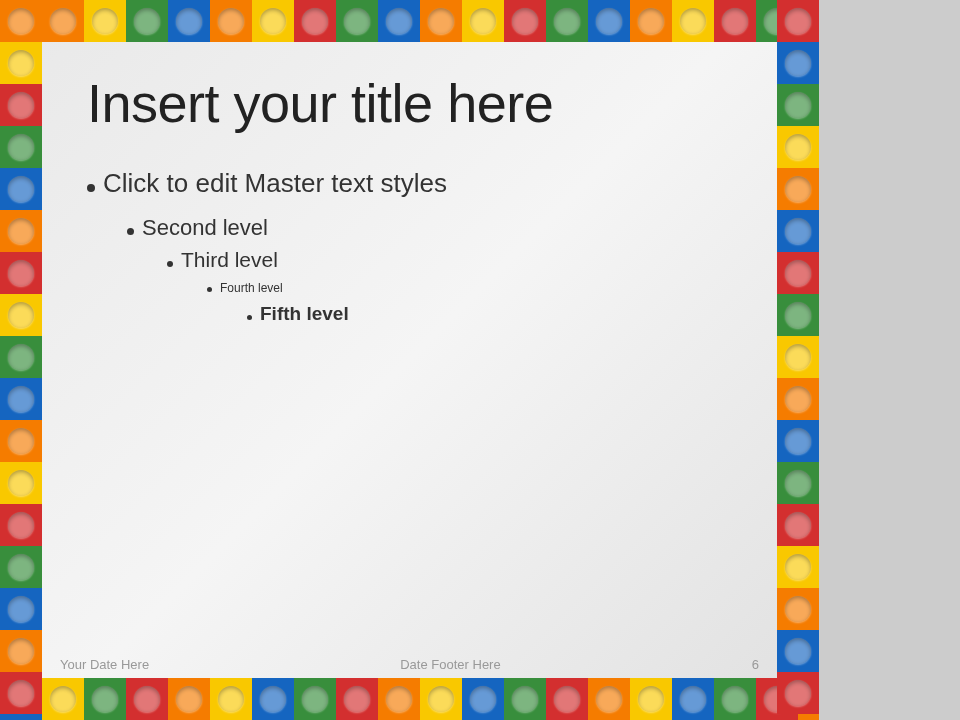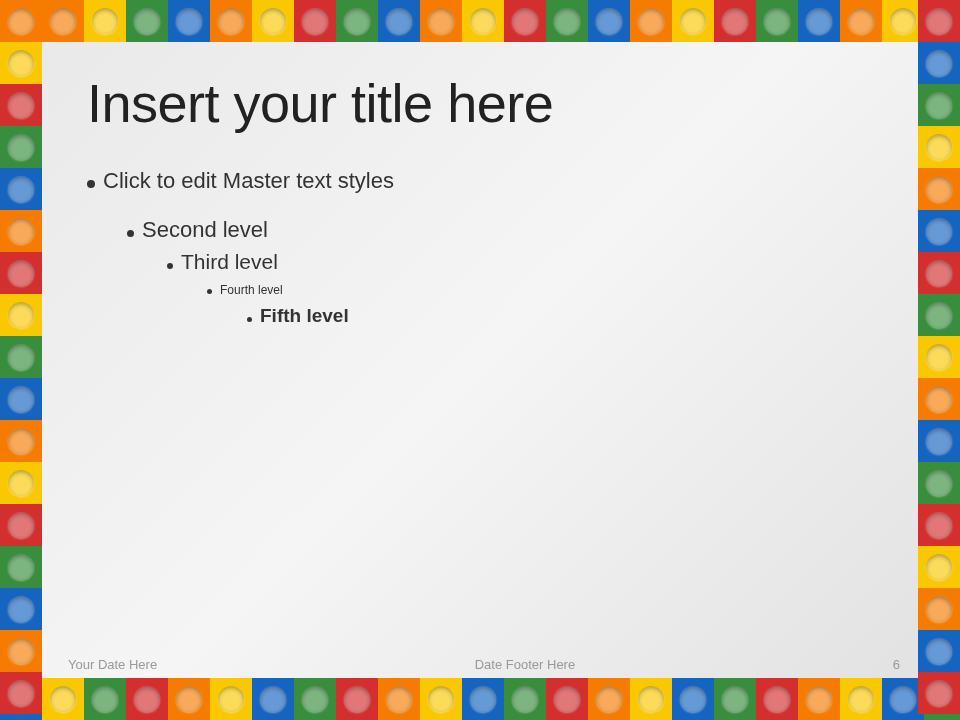--- a/index.html
+++ b/index.html
@@ -6,21 +6,21 @@
 
     body {
       width: 960px;
       height: 720px;
       overflow: hidden;
       font-family: 'Segoe UI', Arial, sans-serif;
       background: #ccc;
     }
 
     .slide {
-      width: 960px;
+      width: 819px;
       height: 720px;
       position: relative;
       background: linear-gradient(135deg, #e8e8e8 0%, #f5f5f5 50%, #e0e0e0 100%);
     }
 
     
     .border-top, .border-bottom, .border-left, .border-right {
       position: absolute;
       display: flex;
       overflow: hidden;
@@ -104,22 +104,22 @@
       margin-bottom: 30px;
       letter-spacing: -0.5px;
     }
 
     .text-content {
       font-size: 26px;
       color: #333;
       line-height: 1.5;
     }
 
-    .level-1 { font-size: 22px; margin-left: 0; }
-    .level-2 { font-size: 22px; margin-left: 40px; margin-top: 16px; }
+    .level-1 { font-size: 26px; margin-left: 0; }
+    .level-2 { font-size: 22px; margin-left: 40px; margin-top: 8px; }
     .level-3 { font-size: 21px; margin-left: 80px; margin-top: 0; }
     .level-4 { font-size: 12px; margin-left: 120px; margin-top: 3px; }
     .level-5 { font-size: 19px; margin-left: 160px; margin-top: 3px; font-weight: bold; }
 
     .bullet-item {
       display: flex;
       align-items: baseline;
       gap: 8px;
     }
 
@@ -135,21 +135,21 @@
 
     .level-2 .bullet { width: 7px; height: 7px; }
     .level-3 .bullet { width: 6px; height: 6px; }
     .level-4 .bullet { width: 5px; height: 5px; }
     .level-5 .bullet { width: 5px; height: 5px; }
 
     
     .footer {
       position: absolute;
       bottom: 48px;
-      left: 68px;
+      left: 60px;
       right: 60px;
       display: flex;
       justify-content: space-between;
       align-items: flex-start;
       font-size: 13px;
       color: #999;
     }
   </style>
 </head>
 <body>

